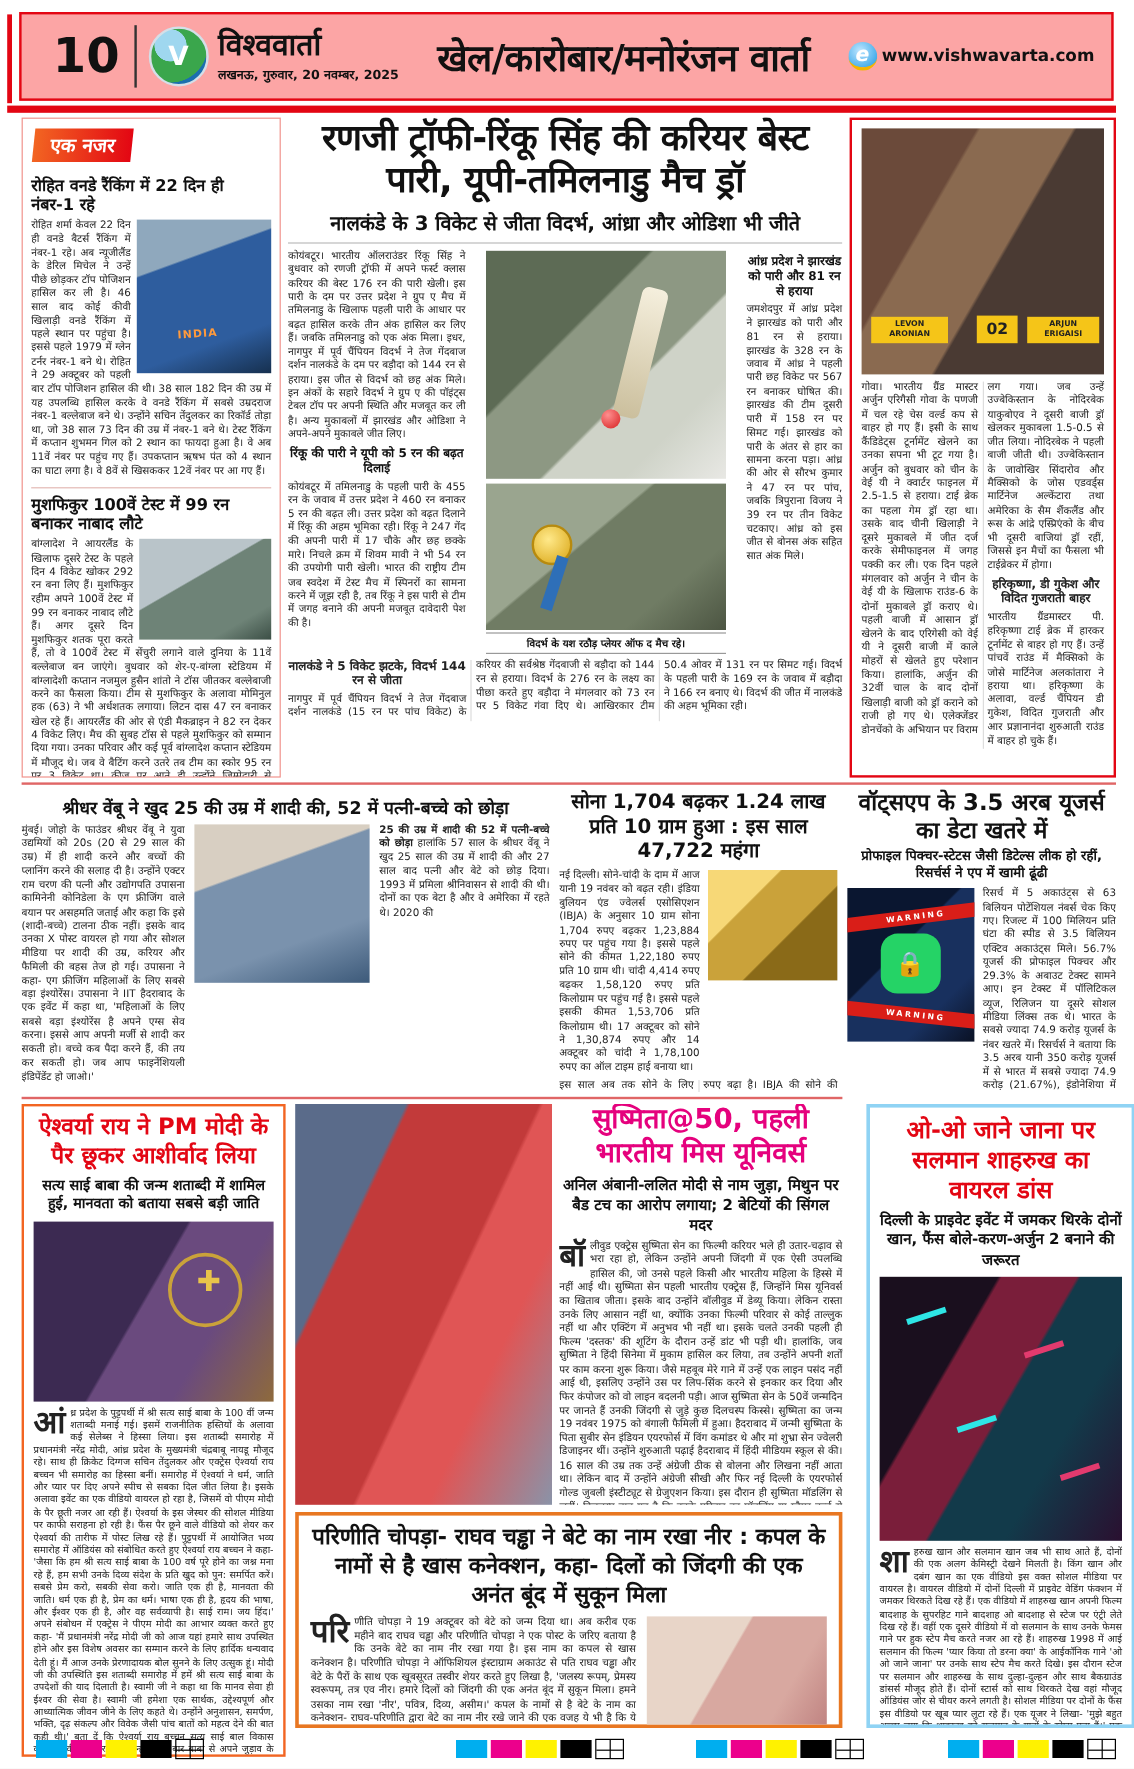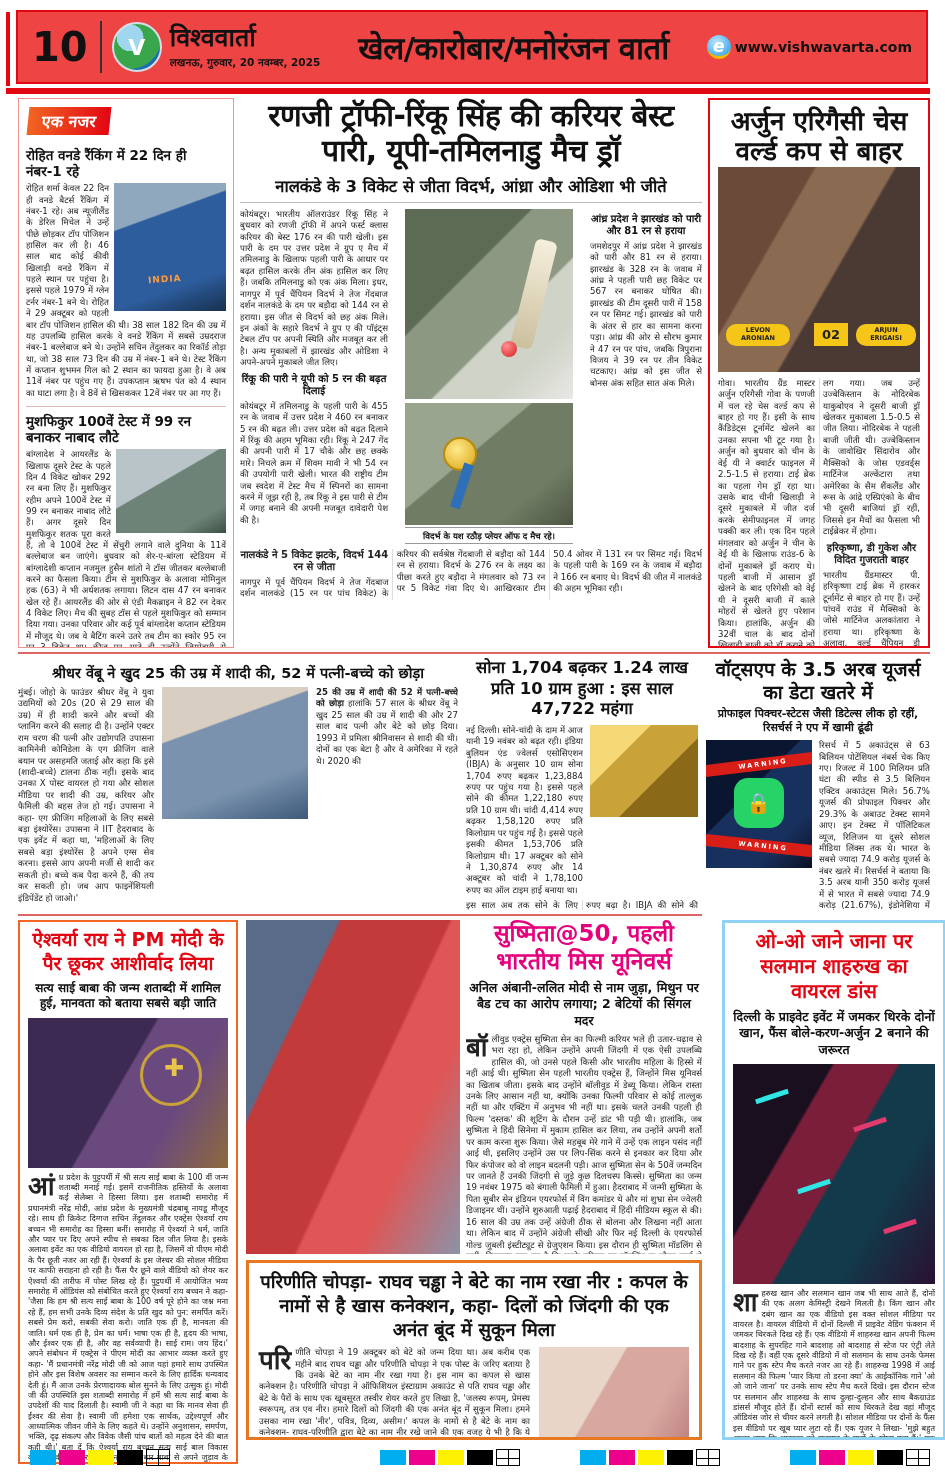--- a/index.html
+++ b/index.html
@@ -1,20 +1,20 @@
 <!DOCTYPE html>
 <html><head>
 <meta charset="utf-8">
 <style>
   html,body{margin:0;padding:0;background:#f2f2f2;}
   .page{position:relative;width:945px;height:1474px;background:#fff;font-family:"DejaVu Sans",sans-serif;color:#111;overflow:hidden;margin:0 auto;}
   .abs{position:absolute;}
   .just{text-align:justify;}
   
-  .hdr{left:16px;top:10px;width:912px;height:74px;border:2px solid #e30613;display:flex;align-items:center;box-sizing:border-box;background:#ef4444;}
+  .hdr{left:16px;top:10px;width:912px;height:74px;border:2px solid #e30613;display:flex;align-items:center;box-sizing:border-box;background:#fca5a5;padding-left:12px;}
   .hdr-bar{left:6px;top:88px;width:924px;height:6px;background:#e30613;}
   .crop-left{left:6px;top:12px;width:4px;height:74px;background:#e30613;}
   .pagenum{font-size:40px;font-weight:bold;padding:0 12px 0 14px;}
   .hdr-div{width:2px;height:52px;background:#333;margin-right:10px;}
   .logo-circ{width:46px;height:46px;border-radius:50%;background:radial-gradient(circle at 35% 30%,#9fd7ef 0 30%,#3aa64c 31% 70%,#1b6fae 71% 100%);display:flex;align-items:center;justify-content:center;color:#fff;font-weight:bold;font-size:22px;margin-right:8px;border:2px solid #d4dfe8;}
   .logo-title{font-size:25px;font-weight:bold;line-height:1;}
   .dateline{font-size:10.5px;font-weight:bold;margin-top:5px;}
   .section-title{flex:1;text-align:center;font-size:31px;font-weight:bold;letter-spacing:-0.5px;}
   .site{display:flex;align-items:center;gap:4px;padding-right:14px;font-size:14px;font-weight:bold;}
   .ie{width:24px;height:24px;border-radius:50%;background:radial-gradient(circle at 40% 35%,#bfe6ff,#1d9ae3);color:#fff;font-weight:bold;font-size:17px;display:flex;align-items:center;justify-content:center;font-style:italic;border-bottom:3px solid #f4b500;box-sizing:border-box;}
@@ -29,37 +29,37 @@
   .fl-r{float:right;margin:0 0 3px 5px;}
   .rohit{background:linear-gradient(160deg,#8fa8bd 0 28%,#2e5d9e 29% 75%,#16304f 100%);}
   .rohit-lbl{position:absolute;bottom:26px;left:34px;color:#ff9a3c;font-size:9px;font-weight:bold;letter-spacing:1px;transform:rotate(-4deg);}
   .mush{background:linear-gradient(150deg,#b9c4c9 0 40%,#6e8377 41% 80%,#3c4f46 100%);}
   
   .center{left:240px;top:98px;width:462px;height:550px;overflow:hidden;}
   .main-head{font-size:30px;font-weight:bold;text-align:center;line-height:1.18;letter-spacing:-0.5px;}
   .main-sub{font-size:16.5px;font-weight:bold;text-align:center;margin-top:5px;padding-bottom:5px;border-bottom:1px solid #bbb;}
   .main-cols{display:flex;gap:17px;margin-top:6px;}
   .mc1{width:148px;}
-  .mc2{width:168px;}
+  .mc2{width:200px;}
   .mc3{flex:1;}
   .body-sm{font-size:8.6px;line-height:1.33;color:#222;}
   .inhead{font-size:10px;font-weight:bold;text-align:center;margin:4px 0 3px;line-height:1.25;}
   .bat-photo{height:190px;background:linear-gradient(135deg,#5d6b55 0 35%,#8d9883 36% 60%,#cfd3c8 61% 78%,#e8e8e4 100%);}
   .ball{position:absolute;width:16px;height:16px;border-radius:50%;background:radial-gradient(circle at 35% 30%,#ff8f8f,#d61f1f);left:96px;top:132px;}
   .bat{position:absolute;left:118px;top:30px;width:22px;height:110px;background:linear-gradient(#f5efdd,#cbbf9d);transform:rotate(14deg);border-radius:6px;}
   .medal-photo{height:122px;background:linear-gradient(140deg,#9aa58f 0 40%,#707c64 41% 75%,#4c5542 100%);margin-top:4px;}
   .medal{position:absolute;left:38px;top:34px;width:30px;height:30px;border-radius:50%;background:radial-gradient(circle at 40% 35%,#ffe98a,#d9a514);border:2px solid #b78a0e;}
   .ribbon{position:absolute;left:52px;top:60px;width:10px;height:46px;background:#2e6fb8;transform:rotate(18deg);}
   .main-bottom{margin-top:5px;column-count:3;column-gap:8px;column-rule:1px solid #ddd;}
   
   .chessbox{left:708px;top:98px;width:222px;height:550px;border:2px solid #e30613;box-sizing:border-box;padding:7px 8px;overflow:hidden;}
   .chess-head{font-size:26px;font-weight:bold;text-align:center;line-height:1.15;}
   .chess-sub{font-size:13.5px;font-weight:bold;text-align:center;margin:8px 0 7px;line-height:1.3;}
   .chess-photo{height:205px;background:linear-gradient(120deg,#6b4a3a 0 30%,#8a6a50 31% 55%,#4a3a33 56% 100%);}
-  .plate{position:absolute;bottom:26px;background:#f5c518;color:#222;font-size:6.5px;font-weight:bold;padding:3px 4px;text-align:center;line-height:1.2;border-radius:10px;}
+  .plate{position:absolute;bottom:26px;background:#f5c518;color:#222;font-size:6.5px;font-weight:bold;padding:3px 4px;text-align:center;line-height:1.2;}
   .plate-num{bottom:26px;left:96px;background:#f5c518;color:#222;font-size:13px;font-weight:bold;padding:4px 8px;position:absolute;}
   .chess-body{margin-top:6px;column-count:2;column-gap:8px;column-rule:1px solid #ddd;}
   
   .rule{height:2px;background:#e06666;}
   
   .joho{left:18px;top:658px;width:440px;height:252px;overflow:hidden;}
   .joho-head{font-size:21px;font-weight:bold;text-align:center;line-height:1.1;}
   .joho-sub{font-size:14.5px;font-weight:bold;text-align:center;margin:4px 0 5px;}
   .joho-row{display:flex;gap:8px;}
   .joho-c{width:136px;}
@@ -184,21 +184,20 @@
         <div class="body-sm just">जमशेदपुर में आंध्र प्रदेश ने झारखंड को पारी और 81 रन से हराया। झारखंड के 328 रन के जवाब में आंध्र ने पहली पारी छह विकेट पर 567 रन बनाकर घोषित की। झारखंड की टीम दूसरी पारी में 158 रन पर सिमट गई। झारखंड को पारी के अंतर से हार का सामना करना पड़ा। आंध्र की ओर से सौरभ कुमार ने 47 रन पर पांच, जबकि त्रिपुराना विजय ने 39 रन पर तीन विकेट चटकाए। आंध्र को इस जीत से बोनस अंक सहित सात अंक मिले।</div>
       </div>
     </div>
     <div class="main-bottom body-sm just">
       <div class="inhead" style="margin-top:0;">नालकंडे ने 5 विकेट झटके, विदर्भ 144 रन से जीता</div>
       <span>नागपुर में पूर्व चैंपियन विदर्भ ने तेज गेंदबाज दर्शन नालकंडे (15 रन पर पांच विकेट) के करियर की सर्वश्रेष्ठ गेंदबाजी से बड़ौदा को 144 रन से हराया। विदर्भ के 276 रन के लक्ष्य का पीछा करते हुए बड़ौदा ने मंगलवार को 73 रन पर 5 विकेट गंवा दिए थे। आखिरकार टीम 50.4 ओवर में 131 रन पर सिमट गई। विदर्भ के पहली पारी के 169 रन के जवाब में बड़ौदा ने 166 रन बनाए थे। विदर्भ की जीत में नालकंडे की अहम भूमिका रही।</span>
     </div>
   </div>
 
   <div class="abs chessbox">
-    <div class="chess-head">अर्जुन एरिगैसी चेस वर्ल्ड कप से बाहर</div>
     <div class="ph chess-photo">
       <span class="plate" style="left:8px;width:56px;">LEVON ARONIAN</span>
       <span class="plate-num">02</span>
       <span class="plate" style="right:4px;width:52px;">ARJUN ERIGAISI</span>
     </div>
     <div class="chess-body body-sm just">
       <span>गोवा। भारतीय ग्रैंड मास्टर अर्जुन एरिगैसी गोवा के पणजी में चल रहे चेस वर्ल्ड कप से बाहर हो गए हैं। इसी के साथ कैंडिडेट्स टूर्नामेंट खेलने का उनका सपना भी टूट गया है। अर्जुन को बुधवार को चीन के वेई यी ने क्वार्टर फाइनल में 2.5-1.5 से हराया। टाई ब्रेक का पहला गेम ड्रॉ रहा था। उसके बाद चीनी खिलाड़ी ने दूसरे मुकाबले में जीत दर्ज करके सेमीफाइनल में जगह पक्की कर ली। एक दिन पहले मंगलवार को अर्जुन ने चीन के वेई यी के खिलाफ राउंड-6 के दोनों मुकाबले ड्रॉ कराए थे। पहली बाजी में आसान ड्रॉ खेलने के बाद एरिगेसी को वेई यी ने दूसरी बाजी में काले मोहरों से खेलते हुए परेशान किया। हालांकि, अर्जुन की 32वीं चाल के बाद दोनों खिलाड़ी बाजी को ड्रॉ कराने को राजी हो गए थे। एलेक्जेंडर डोनचेंको के अभियान पर विराम लग गया। जब उन्हें उज्बेकिस्तान के नोदिरबेक याकुबोएव ने दूसरी बाजी ड्रॉ खेलकर मुकाबला 1.5-0.5 से जीत लिया। नोदिरबेक ने पहली बाजी जीती थी। उज्बेकिस्तान के जावोखिर सिंदारोव और मैक्सिको के जोस एडवर्ड्स मार्टिनेज अल्केंटारा तथा अमेरिका के सैम शैंकलैंड और रूस के आंद्रे एस्प्रिएंको के बीच भी दूसरी बाजियां ड्रॉ रहीं, जिससे इन मैचों का फैसला भी टाईब्रेकर में होगा।</span>
       <div class="inhead">हरिकृष्णा, डी गुकेश और विदित गुजराती बाहर</div>
       <span>भारतीय ग्रैंडमास्टर पी. हरिकृष्णा टाई ब्रेक में हारकर टूर्नामेंट से बाहर हो गए हैं। उन्हें पांचवें राउंड में मैक्सिको के जोसे मार्टिनेज अलकांतारा ने हराया था। हरिकृष्णा के अलावा, वर्ल्ड चैंपियन डी गुकेश, विदित गुजराती और आर प्रज्ञानानंदा शुरुआती राउंड में बाहर हो चुके हैं।</span>
     </div>

